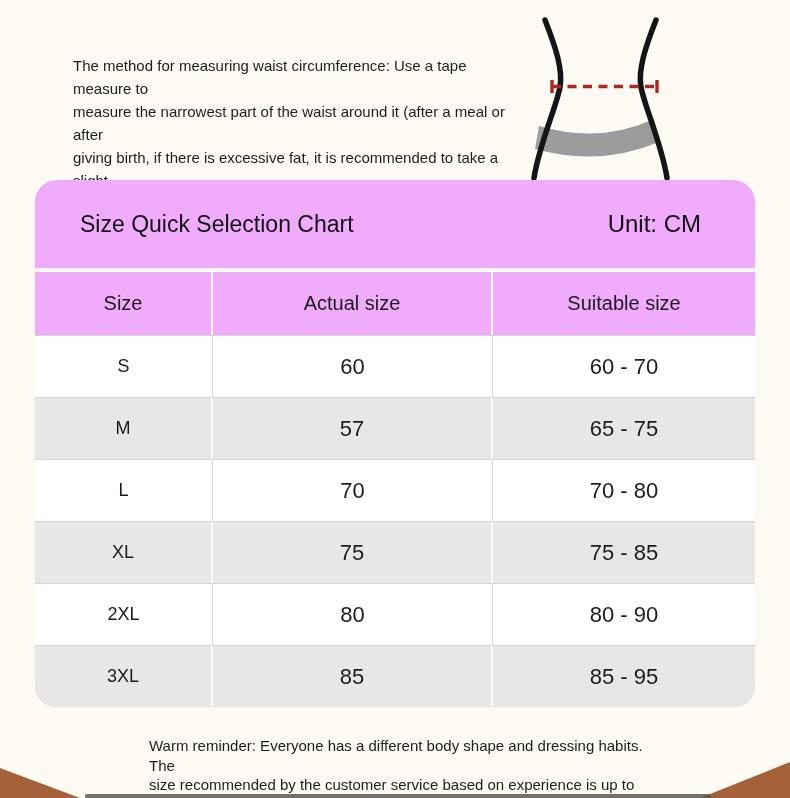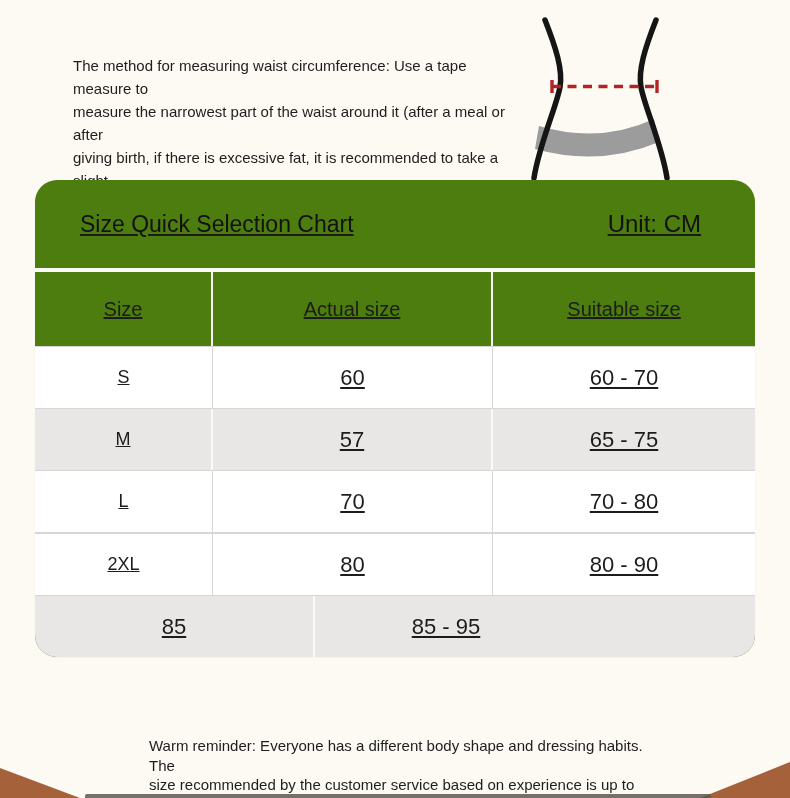--- a/index.html
+++ b/index.html
@@ -8,38 +8,37 @@
     background:#fdfaf4;color:#1c1c1c;
     font-family:"Liberation Sans",sans-serif;
   }
   .intro{
     position:absolute;left:73px;top:54px;width:448px;
     font-size:15px;line-height:23px;white-space:pre-line;color:#1e1e1e;
   }
   .illustration{position:absolute;left:518px;top:10px;}
   .panel{
     position:absolute;left:35px;top:180px;width:720px;
-    background:#4d7c0f;border-radius:22px;overflow:hidden;
+    background:#f0abfc;border-radius:22px;overflow:hidden;
     box-shadow:0 1px 2px rgba(0,0,0,0.04);
-    text-decoration:underline;
   }
   .title-row{
     height:88px;display:flex;align-items:center;justify-content:space-between;
     padding:0 54px 0 45px;box-sizing:border-box;
   }
   .panel-title{font-size:23px;color:#121212;}
   .panel-unit{font-size:24px;color:#121212;}
   .gap{height:4px;background:#fcfaf6;}
   .row{display:flex;}
   .cell{
     display:flex;align-items:center;justify-content:center;
     box-sizing:border-box;
   }
   .c0{width:178px;}.c1{width:280px;}.c2{width:262px;}
-  .hrow .cell{height:74px;font-size:20px;}
+  .hrow .cell{height:63px;font-size:20px;}
   .drow .cell{height:61px;font-size:22px;}
   .drow .c0{font-size:18px;}
   .hrow .cell:not(:last-child),
   .gray .cell:not(:last-child){border-right:2px solid #fbf9f5;}
   .white{background:#ffffff;border-top:1px solid #d8d6d3;border-bottom:1px solid #d8d6d3;}
   .white .cell:not(:last-child){border-right:1px solid #d8d6d3;}
   .gray{background:#e8e7e5;}
   .reminder{
     position:absolute;left:149px;top:736px;width:510px;
     font-size:15px;line-height:19.5px;white-space:pre-line;color:#1e1e1e;
@@ -98,26 +97,32 @@
   <div class="row drow gray">
     <div class="cell c0">M</div>
     <div class="cell c1">57</div>
     <div class="cell c2">65 - 75</div>
   </div>
   <div class="row drow white">
     <div class="cell c0">L</div>
     <div class="cell c1">70</div>
     <div class="cell c2">70 - 80</div>
   </div>
+  <div class="row drow gray">
+    <div class="cell c0">XL</div>
+    <div class="cell c1">75</div>
+    <div class="cell c2">75 - 85</div>
+  </div>
   <div class="row drow white">
     <div class="cell c0">2XL</div>
     <div class="cell c1">80</div>
     <div class="cell c2">80 - 90</div>
   </div>
   <div class="row drow gray">
+    <div class="cell c0">3XL</div>
     <div class="cell c1">85</div>
     <div class="cell c2">85 - 95</div>
   </div>
 </div>
 
 <div class="reminder">Warm reminder: Everyone has a different body shape and dressing habits. The
 size recommended by the customer service based on experience is up to you to
 decide. Thank you for your understanding!</div>
 
 <div class="tri-bl"></div>

